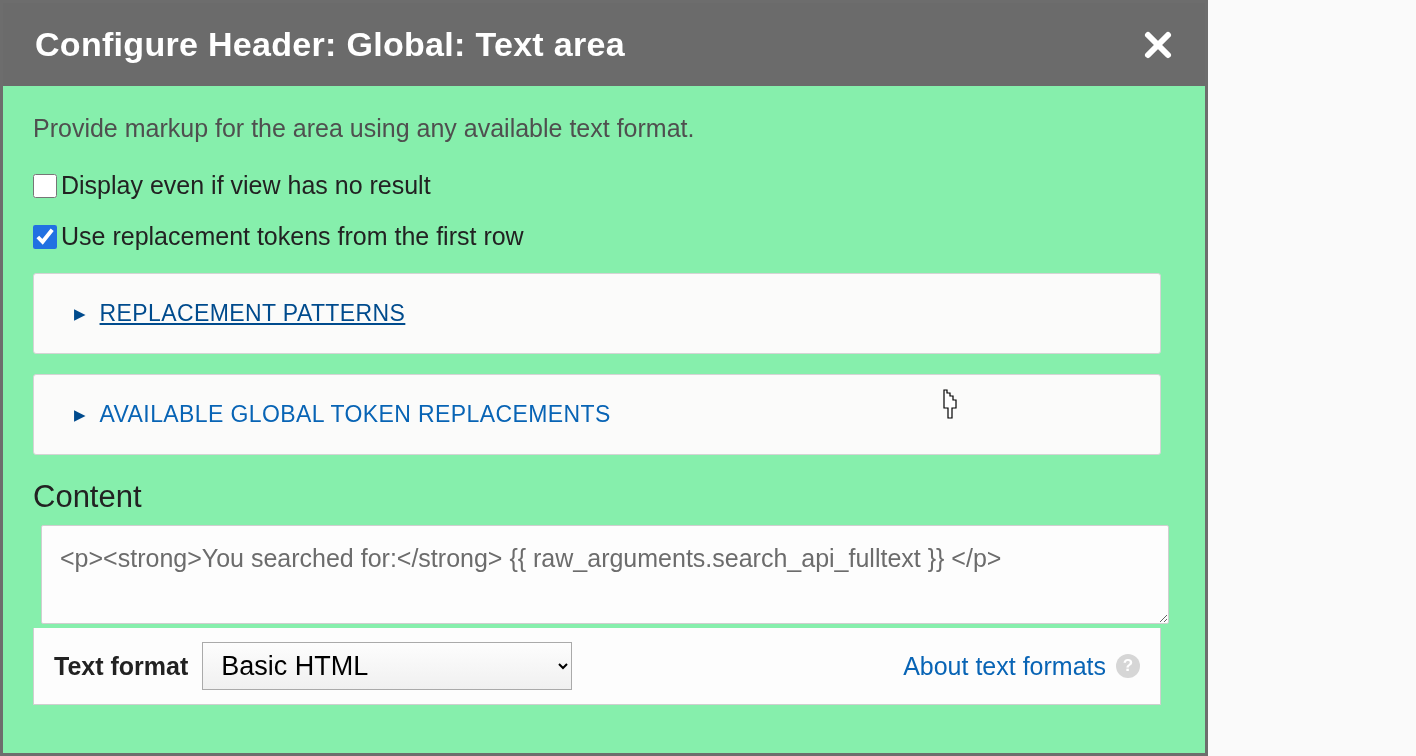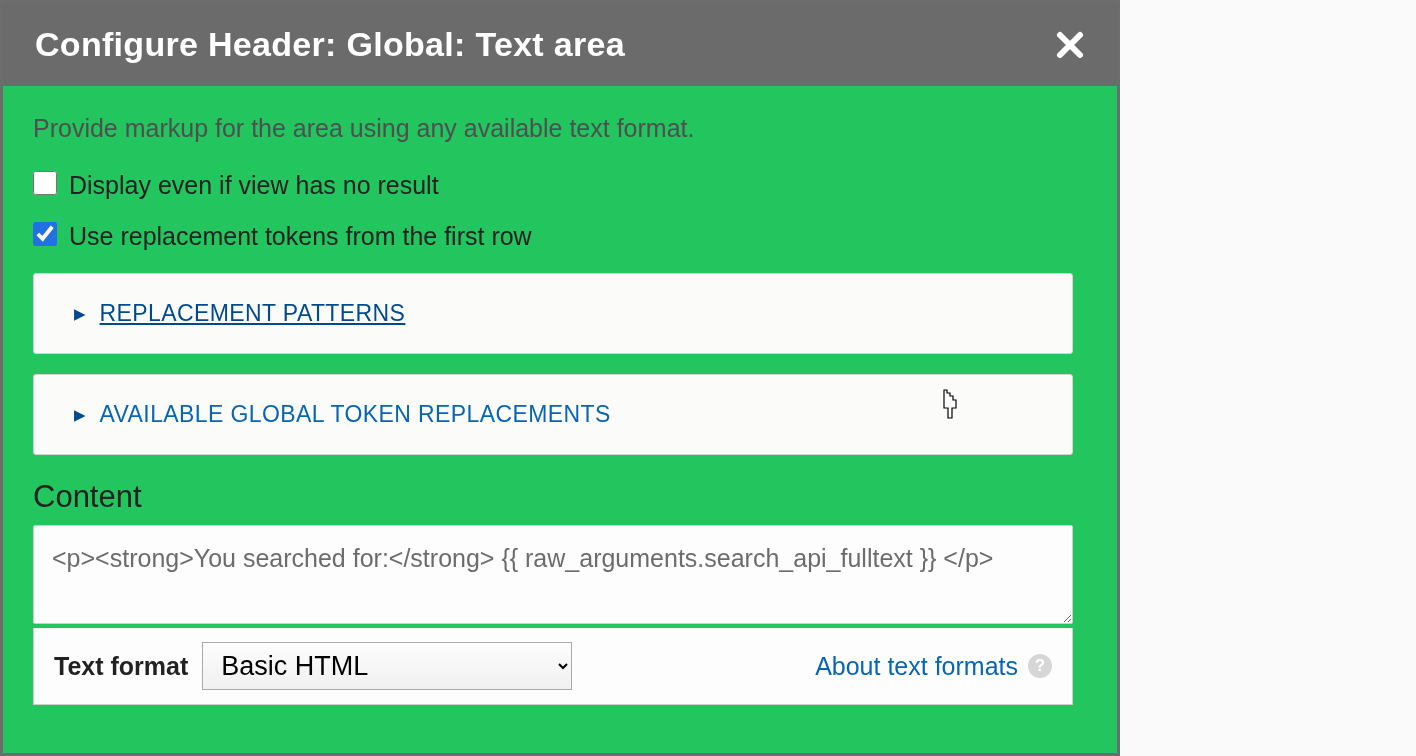--- a/index.html
+++ b/index.html
@@ -1,22 +1,22 @@
 <!DOCTYPE html>
 <html><head>
 <meta charset="utf-8">
 <style>
   * { box-sizing: border-box; }
   html, body { margin: 0; padding: 0; font-family: "Segoe UI", "Lucida Grande", Verdana, sans-serif; color: #222; }
   body { width: 1416px; height: 756px; background: #fafafa; }
 
   .dialog {
-    width: 1120px;
+    width: 1208px;
     height: 756px;
-    background: #22c55e;
+    background: #86efac;
     border: 3px solid #6d6d6d;
     display: flex;
     flex-direction: column;
   }
 
   .dialog-header {
     background: #6b6b6b;
     color: #fff;
     padding: 22px 32px;
     display: flex;
@@ -39,22 +39,22 @@
   }
 
   .description {
     color: #4f4f4f;
     font-size: 25px;
     margin: 0 0 28px 0;
   }
 
   .checkbox-row {
     display: flex;
-    align-items: flex-start;
-    gap: 12px;
+    align-items: center;
+    gap: 4px;
     margin-bottom: 22px;
     font-size: 25px;
     color: #222;
     cursor: pointer;
     user-select: none;
   }
   .checkbox-row input[type="checkbox"] {
     width: 24px;
     height: 24px;
     margin: 0;
@@ -98,20 +98,21 @@
     min-height: 72px;
     border: 1px solid #cfcfcf;
     border-radius: 2px;
     background: #fdfdfd;
     font-family: inherit;
     font-size: 25px;
     color: #6c6c6c;
     padding: 16px 18px;
     resize: vertical;
     line-height: 1.3;
+    margin-left: 8px;
   }
 
   .text-format-row {
     border: 1px solid #cfcfcf;
     border-top: none;
     padding: 14px 20px 14px 20px;
     display: flex;
     align-items: center;
     gap: 14px;
     font-size: 25px;

